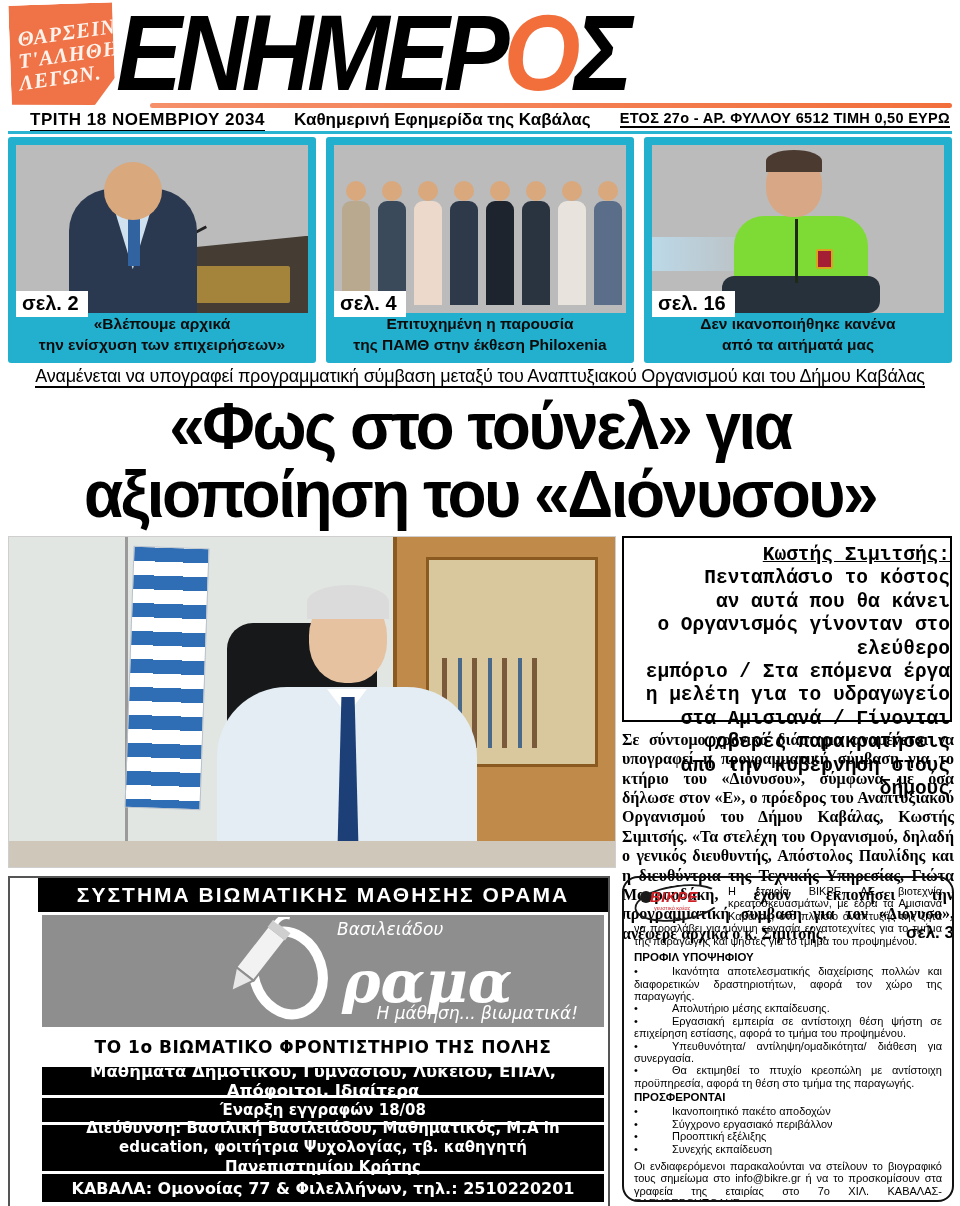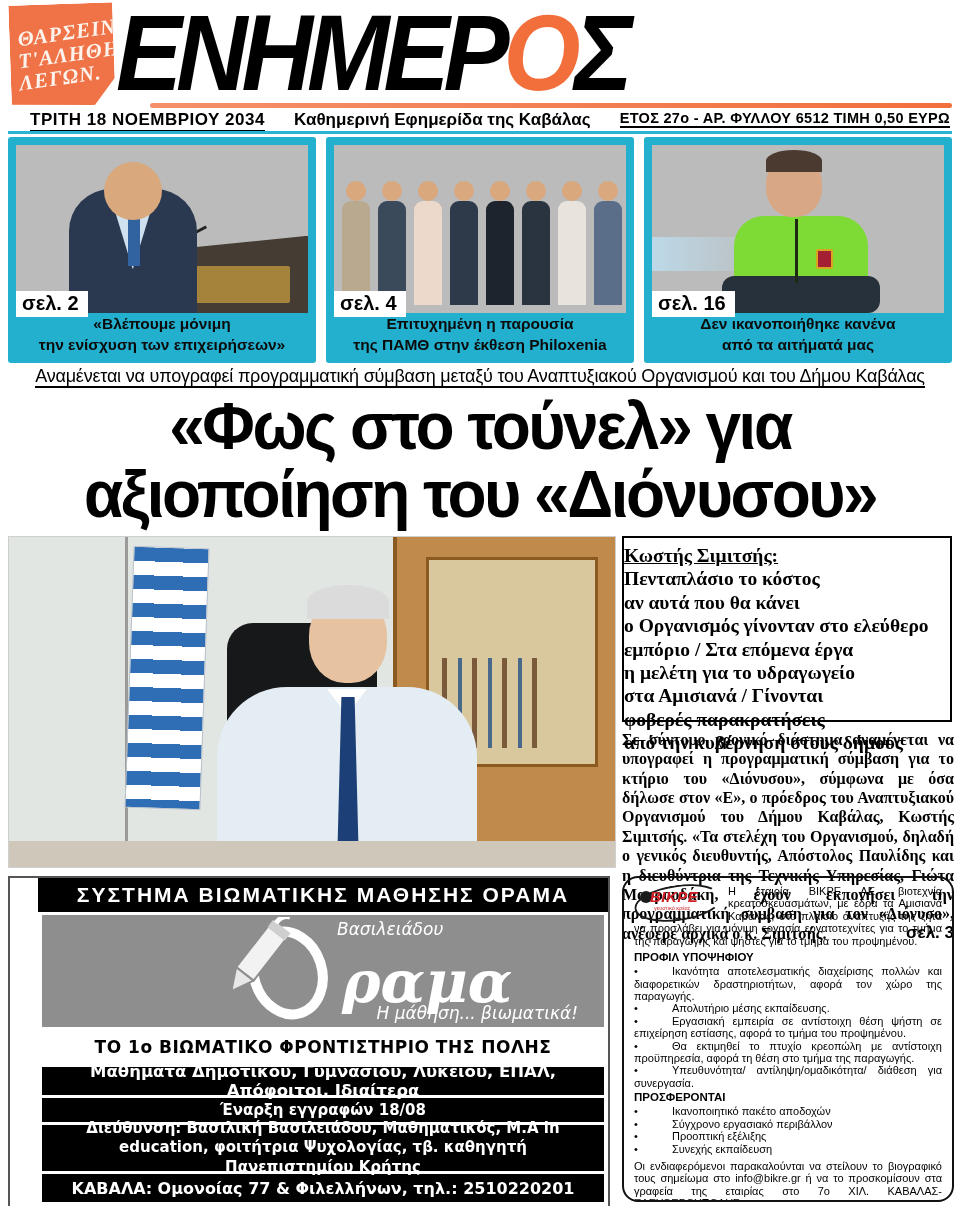--- a/index.html
+++ b/index.html
@@ -72,21 +72,21 @@
   .mp-tie{position:absolute;left:328px;top:160px;width:22px;height:170px;background:#1d3f78;clip-path:polygon(20% 0,80% 0,100% 100%,0 100%);}
   .mp-head{position:absolute;left:300px;top:58px;width:78px;height:88px;border-radius:46%;background:#e6c2a0;}
   .mp-hair{position:absolute;left:298px;top:48px;width:82px;height:34px;border-radius:50% 50% 0 0;background:#dbdbdb;}
   .mp-desk{position:absolute;left:0;bottom:0;width:100%;height:26px;background:#cfc8ba;}
   .mp-cabinet{position:absolute;right:0;top:0;width:36%;height:100%;background:#c08a4a;
               border-left:4px solid #8a5a20;}
   .mp-glass{position:absolute;right:8%;top:6%;width:76%;height:62%;background:#d9c89e;border:3px solid #8a5a20;}
   .mp-books{position:absolute;left:8%;bottom:8%;width:60%;height:44%;
             background:repeating-linear-gradient(90deg,#7a5a3a 0 5px,#d9c89e 5px 16px,#49698a 16px 20px,#d9c89e 20px 30px);}
   .lead-box{position:absolute;left:622px;top:536px;width:330px;height:186px;border:2px solid #000;
-            box-sizing:border-box;padding-top:6px;text-align:left;font-family:Liberation Serif, serif;
+            box-sizing:border-box;padding-top:6px;text-align:right;font-family:Liberation Mono, monospace;
             font-weight:bold;font-size:19.5px;line-height:1.2;}
   .lead-box .speaker{text-decoration:underline;}
   .lead-body{position:absolute;left:622px;top:730px;width:332px;font-family:"Liberation Serif",serif;
              font-size:16px;line-height:1.21;text-align:justify;}
   .lead-body p{margin:0;font-weight:bold;}
   .pageref{float:right;font-family:"Liberation Sans",sans-serif;font-weight:bold;font-size:17px;margin-top:-20px;}
   
   .orama{position:absolute;left:8px;top:876px;width:602px;height:350px;border:2px solid #555;
          box-sizing:border-box;background:#fff;padding-left:28px;}
   .or-head{height:34px;background:#000;color:#fff;display:flex;align-items:center;justify-content:center;
@@ -147,21 +147,21 @@
         <div class="podium" data-interactable="false"></div>
         <div class="plaque" data-interactable="false"></div>
         <div class="mic" data-interactable="false"></div>
         <div class="suit" data-interactable="false"></div>
         <div class="shirt" data-interactable="false"></div>
         <div class="tie" data-interactable="false"></div>
         <div class="head" data-interactable="false"></div>
       </div>
       <div class="pagebox" data-interactable="false">σελ. 2</div>
       <div class="caption" data-interactable="false">
-        <div data-interactable="false">«Βλέπουμε μόνιμη</div>
+        <div data-interactable="false">«Βλέπουμε αρχικά</div>
         <div data-interactable="false">την ενίσχυση των επιχειρήσεων»</div>
       </div>
     </div>
 
     <div class="frame" data-interactable="false">
       <div class="photo p2" data-interactable="false">
         <div class="person" style="left:8px;background:#b9a98f;" data-interactable="false"></div>
         <div class="person" style="left:44px;background:#3a4a5a;" data-interactable="false"></div>
         <div class="person" style="left:80px;background:#ecd9cc;" data-interactable="false"></div>
         <div class="person" style="left:116px;background:#2e3a4a;" data-interactable="false"></div>
@@ -264,22 +264,22 @@
       <div class="bk-oval" data-interactable="false"></div>
       <div class="bk-dot" data-interactable="false"></div>
       <div class="bk-name" data-interactable="false">ΒΙΚΡΕ</div>
       <div class="bk-tag" data-interactable="false">γευστικό κρέας</div>
     </div>
     <p data-interactable="false">Η εταιρία ΒΙΚΡΕ ΑΕ, βιοτεχνία κρεατοσκευασμάτων, με έδρα τα Αμισιανά Καβάλας, στο πλαίσιο ανάπτυξής της ζητά να προσλάβει για μόνιμη εργασία εργατοτεχνίτες για το τμήμα της παραγωγής και ψήστες για το τμήμα του προψημένου.</p>
     <div class="bk-h" data-interactable="false">ΠΡΟΦΙΛ ΥΠΟΨΗΦΙΟΥ</div>
     <div class="bk-li" data-interactable="false">Ικανότητα αποτελεσματικής διαχείρισης πολλών και διαφορετικών δραστηριοτήτων, αφορά τον χώρο της παραγωγής.</div>
     <div class="bk-li" data-interactable="false">Απολυτήριο μέσης εκπαίδευσης.</div>
     <div class="bk-li" data-interactable="false">Εργασιακή εμπειρία σε αντίστοιχη θέση ψήστη σε επιχείρηση εστίασης, αφορά το τμήμα του προψημένου.</div>
+    <div class="bk-li" data-interactable="false">Υπευθυνότητα/ αντίληψη/ομαδικότητα/ διάθεση για συνεργασία.</div>
     <div class="bk-li" data-interactable="false">Θα εκτιμηθεί το πτυχίο κρεοπώλη με αντίστοιχη προϋπηρεσία, αφορά τη θέση στο τμήμα της παραγωγής.</div>
-    <div class="bk-li" data-interactable="false">Υπευθυνότητα/ αντίληψη/ομαδικότητα/ διάθεση για συνεργασία.</div>
     <div class="bk-h" data-interactable="false">ΠΡΟΣΦΕΡΟΝΤΑΙ</div>
     <div class="bk-li short" data-interactable="false">Ικανοποιητικό πακέτο αποδοχών</div>
     <div class="bk-li short" data-interactable="false">Σύγχρονο εργασιακό περιβάλλον</div>
     <div class="bk-li short" data-interactable="false">Προοπτική εξέλιξης</div>
     <div class="bk-li short" data-interactable="false">Συνεχής εκπαίδευση</div>
     <p style="margin-top:5px;" data-interactable="false">Οι ενδιαφερόμενοι παρακαλούνται  να στείλουν το βιογραφικό τους σημείωμα στο info@bikre.gr ή να το προσκομίσουν στα γραφεία της εταιρίας στο 7ο ΧΙΛ. ΚΑΒΑΛΑΣ- ΕΛΕΥΘΕΡΟΥΠΟΛΗΣ.</p>
   </div>
 
 </div>
 

